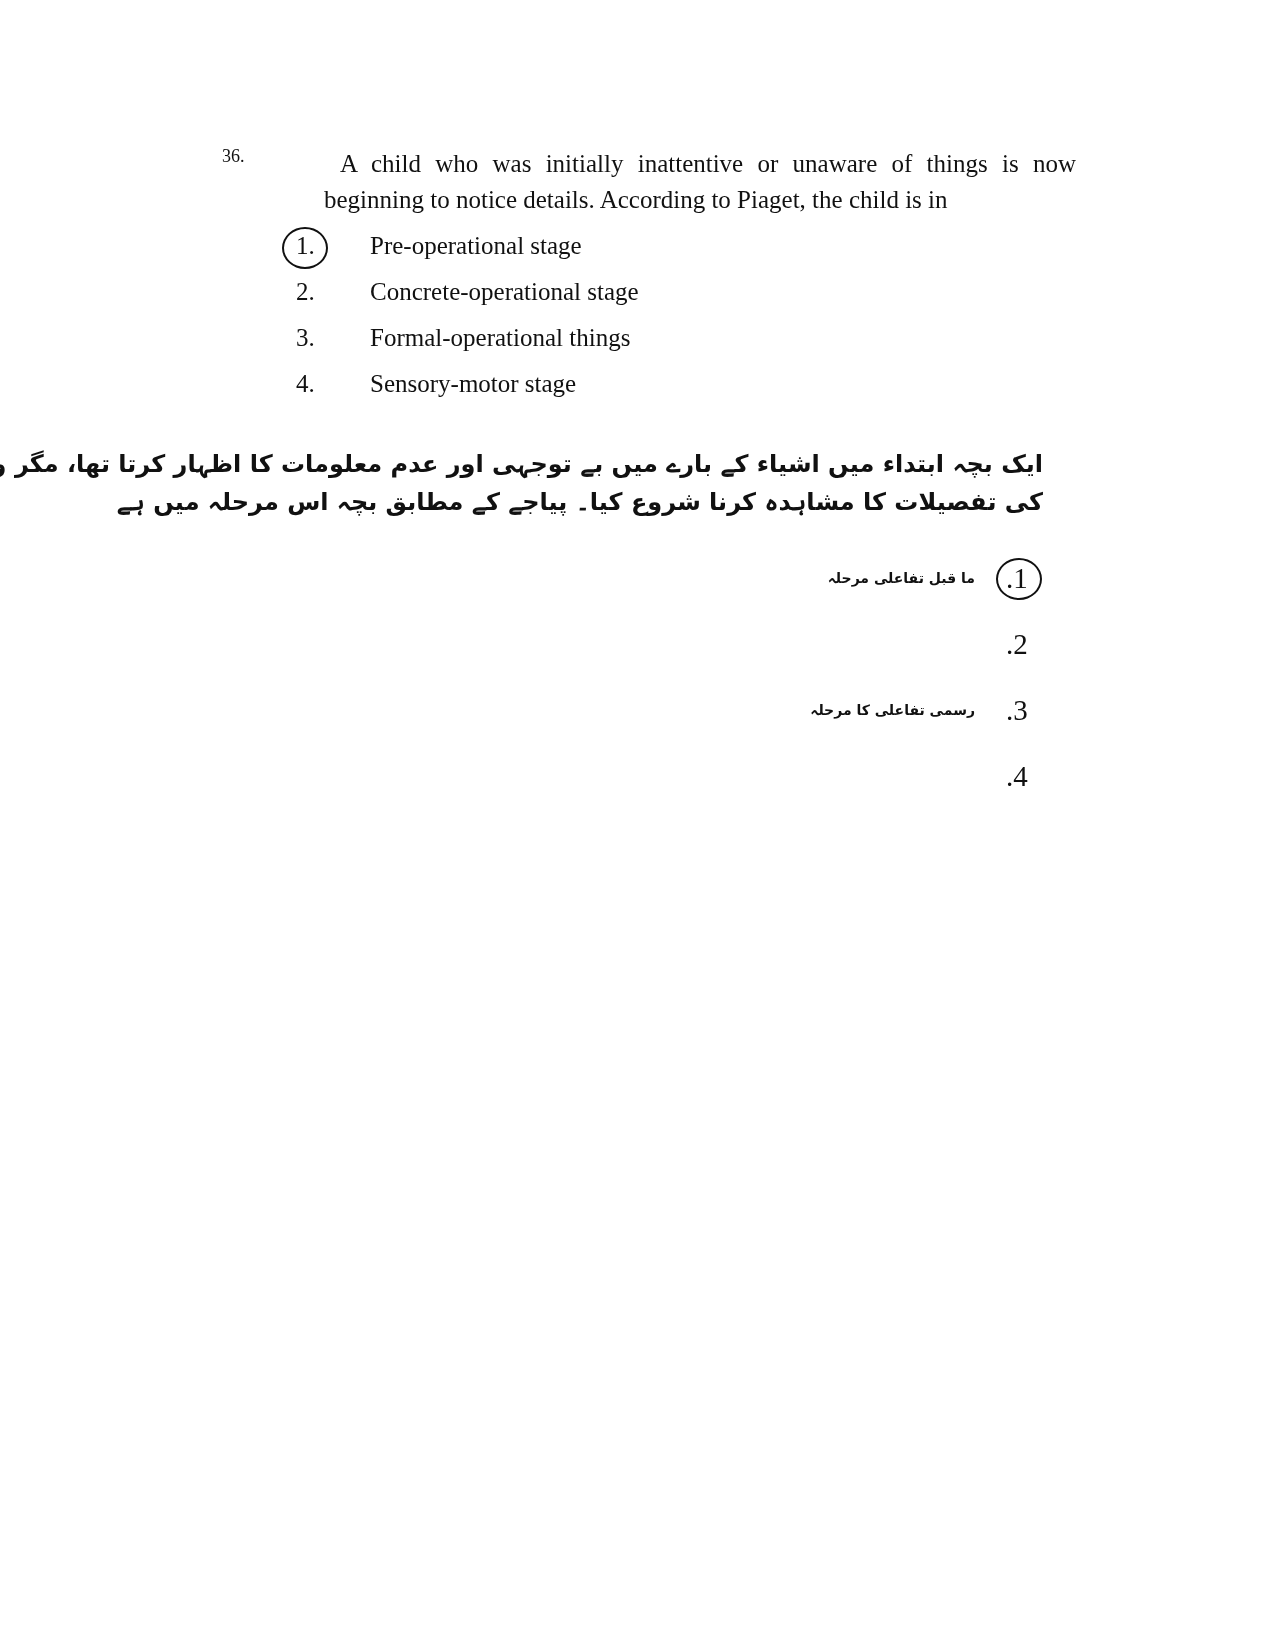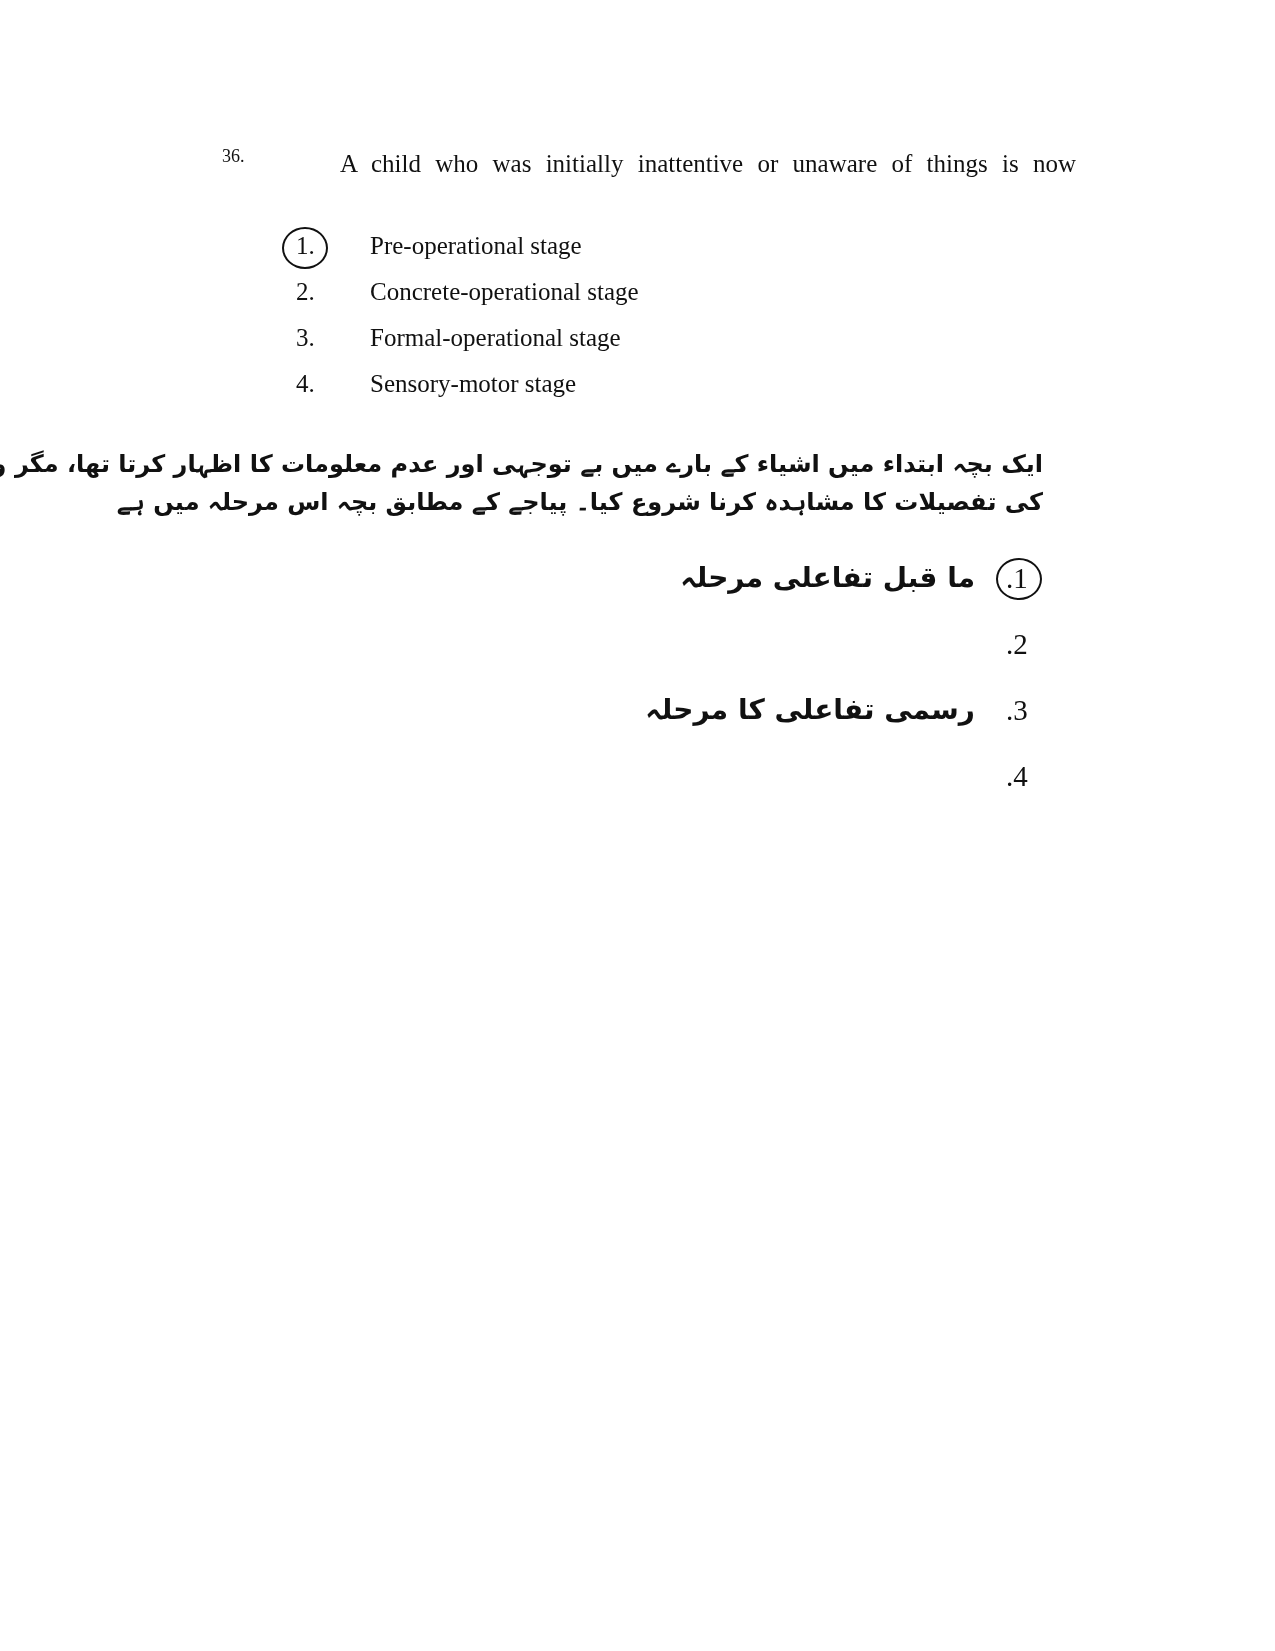--- a/index.html
+++ b/index.html
@@ -12,44 +12,45 @@
   .opt { position: absolute; left: 296px; font-size: 25px; height: 32px; line-height: 32px; }
   .opt .num { position: absolute; left: 0; width: 40px; }
   .opt .txt { position: absolute; left: 74px; white-space: nowrap; }
   .circle { position: absolute; width: 42px; height: 38px; border: 2px solid #111; border-radius: 50%; }
   .urdu { position: absolute; direction: rtl; font-family: "DejaVu Sans", sans-serif; font-weight: bold;
           color: #111; white-space: nowrap; }
   .uq1 { right: 232px; top: 450px; font-size: 24px; width: 742px; text-align: justify; text-align-last: justify; }
   .uq2 { right: 232px; top: 488px; font-size: 24px; }
   .uopt { position: absolute; height: 40px; line-height: 40px; }
   .uopt .unum { position: absolute; left: 1006px; font-family: "Liberation Serif", serif; font-size: 29px; font-weight: normal; direction: ltr; }
-  .uopt .utxt { position: absolute; right: 300px; direction: rtl; font-family: "DejaVu Sans", sans-serif; font-weight: bold; font-size: 28px; white-space: nowrap; }
+  .uopt .utxt { position: absolute; right: 300px; direction: rtl; font-family: "DejaVu Sans", sans-serif; font-weight: bold; font-size: 14px; white-space: nowrap; }
 </style>
 </head>
 <body>
 
 <div class="qnum">36.</div>
 
 <div class="qtext">
   <span class="l1">A child who was initially inattentive or unaware of things is now</span>
+  <span style="display:block;margin-left:-8px;">beginning to notice details.  According to Piaget, the child is in</span>
 </div>
 
 <div>
   <div class="circle" style="left:282px; top:227px;"></div>
   <div class="opt" style="top:230px;">
     <span class="num">1.</span>
     <span class="txt">Pre-operational stage</span>
   </div>
   <div class="opt" style="top:276px;">
     <span class="num">2.</span>
     <span class="txt">Concrete-operational stage</span>
   </div>
   <div class="opt" style="top:322px;">
     <span class="num">3.</span>
-    <span class="txt">Formal-operational stage</span>
+    <span class="txt">Formal-operational things</span>
   </div>
   <div class="opt" style="top:368px;">
     <span class="num">4.</span>
     <span class="txt">Sensory-motor stage</span>
   </div>
 </div>
 
 <div>
   <div class="urdu uq1">ایک بچہ ابتداء میں اشیاء کے بارے میں بے توجہی اور عدم معلومات کا اظہار کرتا تھا، مگر وہ اب ان</div>
   <div class="urdu uq2">کی تفصیلات کا مشاہدہ کرنا شروع کیا۔ پیاجے کے مطابق بچہ اس مرحلہ میں ہے</div>

